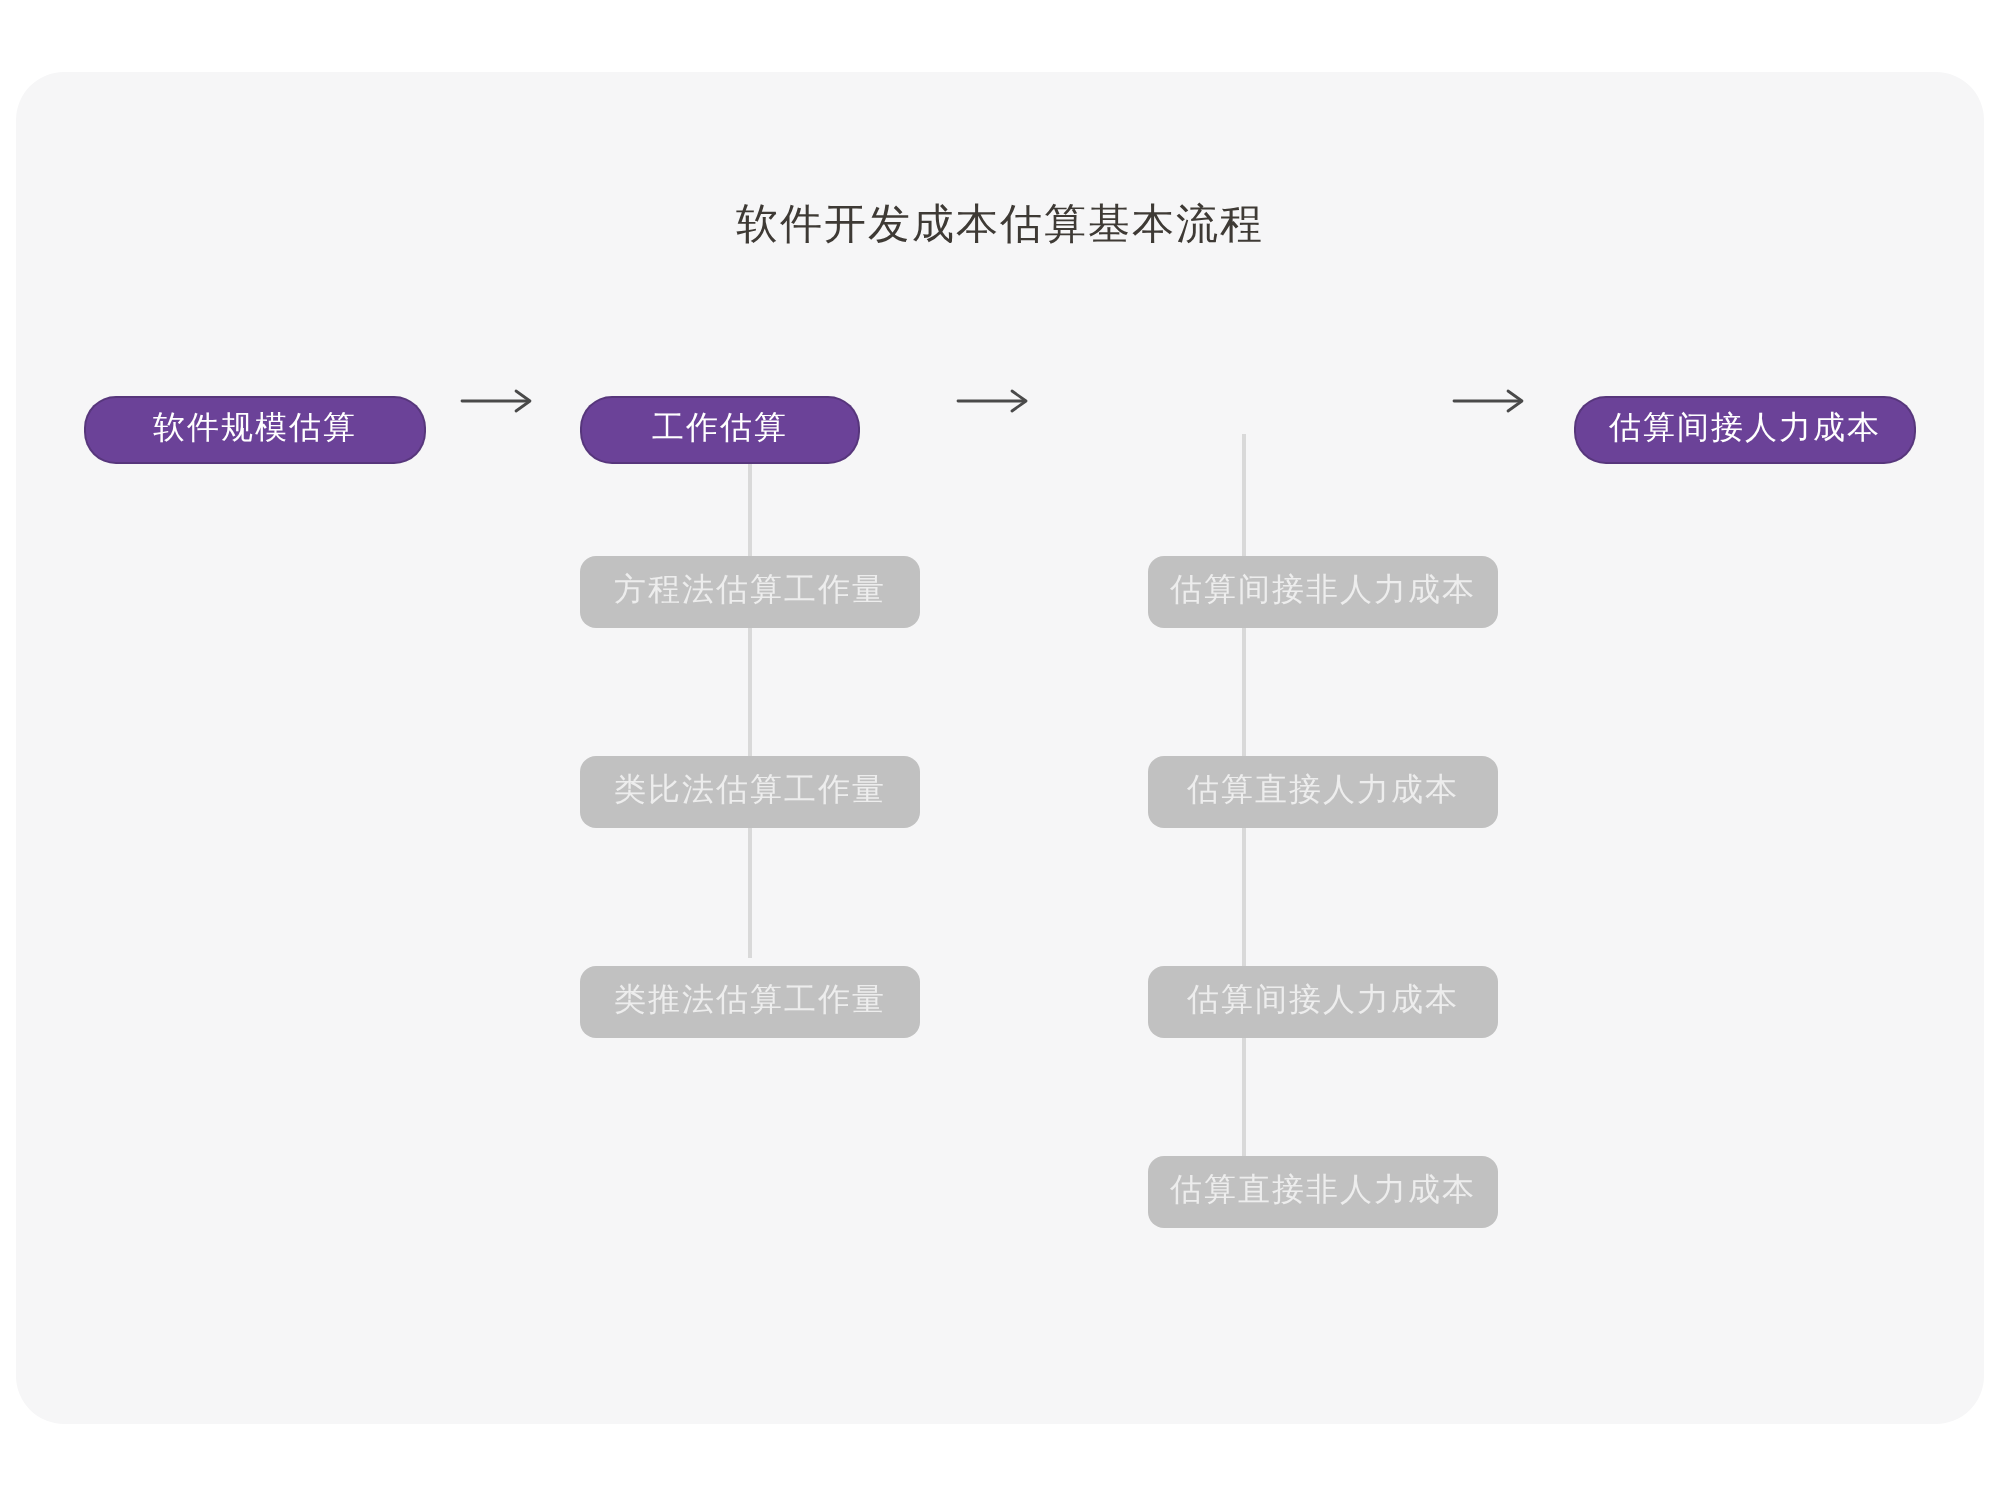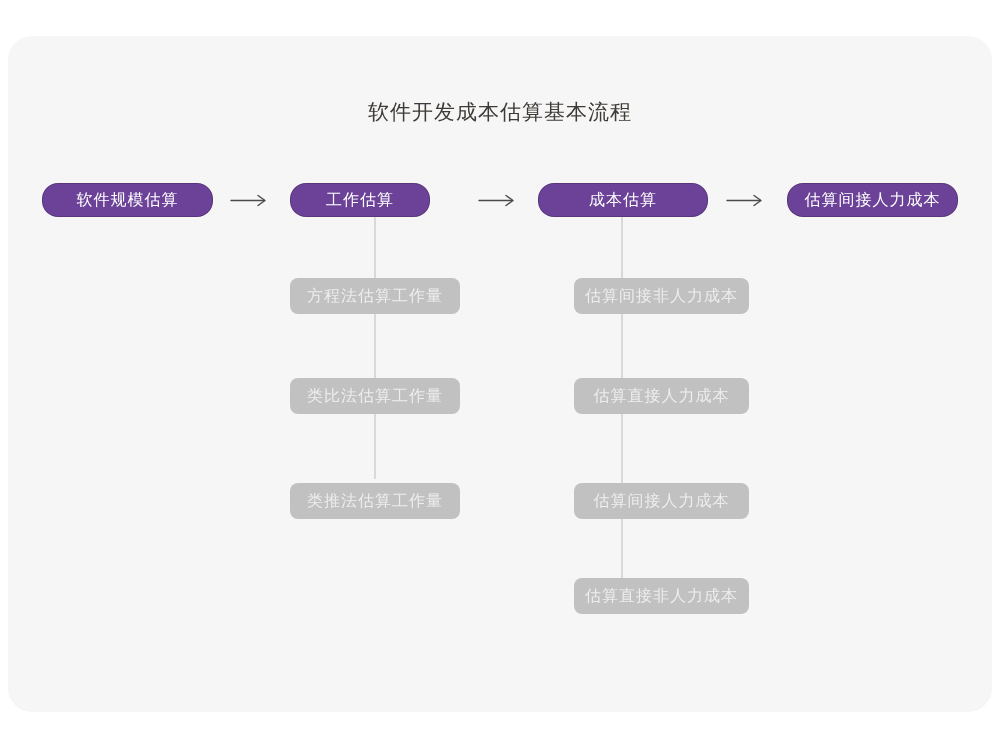--- a/index.html
+++ b/index.html
@@ -30,21 +30,21 @@
     width: 100%;
     text-align: center;
     font-size: 21px;
     font-weight: 500;
     letter-spacing: 1px;
     color: var(--title-text, #3e3a35);
     z-index: 2;
   }
   .stage {
     position: absolute;
-    top: 183px;
+    top: 198px;
     height: 34px;
     background: var(--stage-fill, #6b4298);
     border: 1px solid rgba(0,0,0,0.18);
     border-radius: 16px;
     color: var(--stage-text, #ffffff);
     font-size: 16px;
     line-height: 32px;
     text-align: center;
     letter-spacing: 1px;
     z-index: 2;
@@ -104,21 +104,20 @@
 </head>
 <body>
 
 <div class="page">
   <div class="card"></div>
 
   <div class="diagram-title">软件开发成本估算基本流程</div>
 
   <div class="stage stage-1">软件规模估算</div>
   <div class="stage stage-2">工作估算</div>
-  <div class="stage stage-3">成本估算</div>
   <div class="stage stage-4">估算间接人力成本</div>
 
   <div class="h-arrow h-arrow-1">
     <svg width="40" height="13" viewBox="0 0 40 13">
         <line x1="1" y1="6.5" x2="34" y2="6.5"></line>
         <polyline points="28,1.5 35,6.5 28,11.5"></polyline>
       </svg>
   </div>
   <div class="h-arrow h-arrow-2">
     <svg width="40" height="13" viewBox="0 0 40 13">

